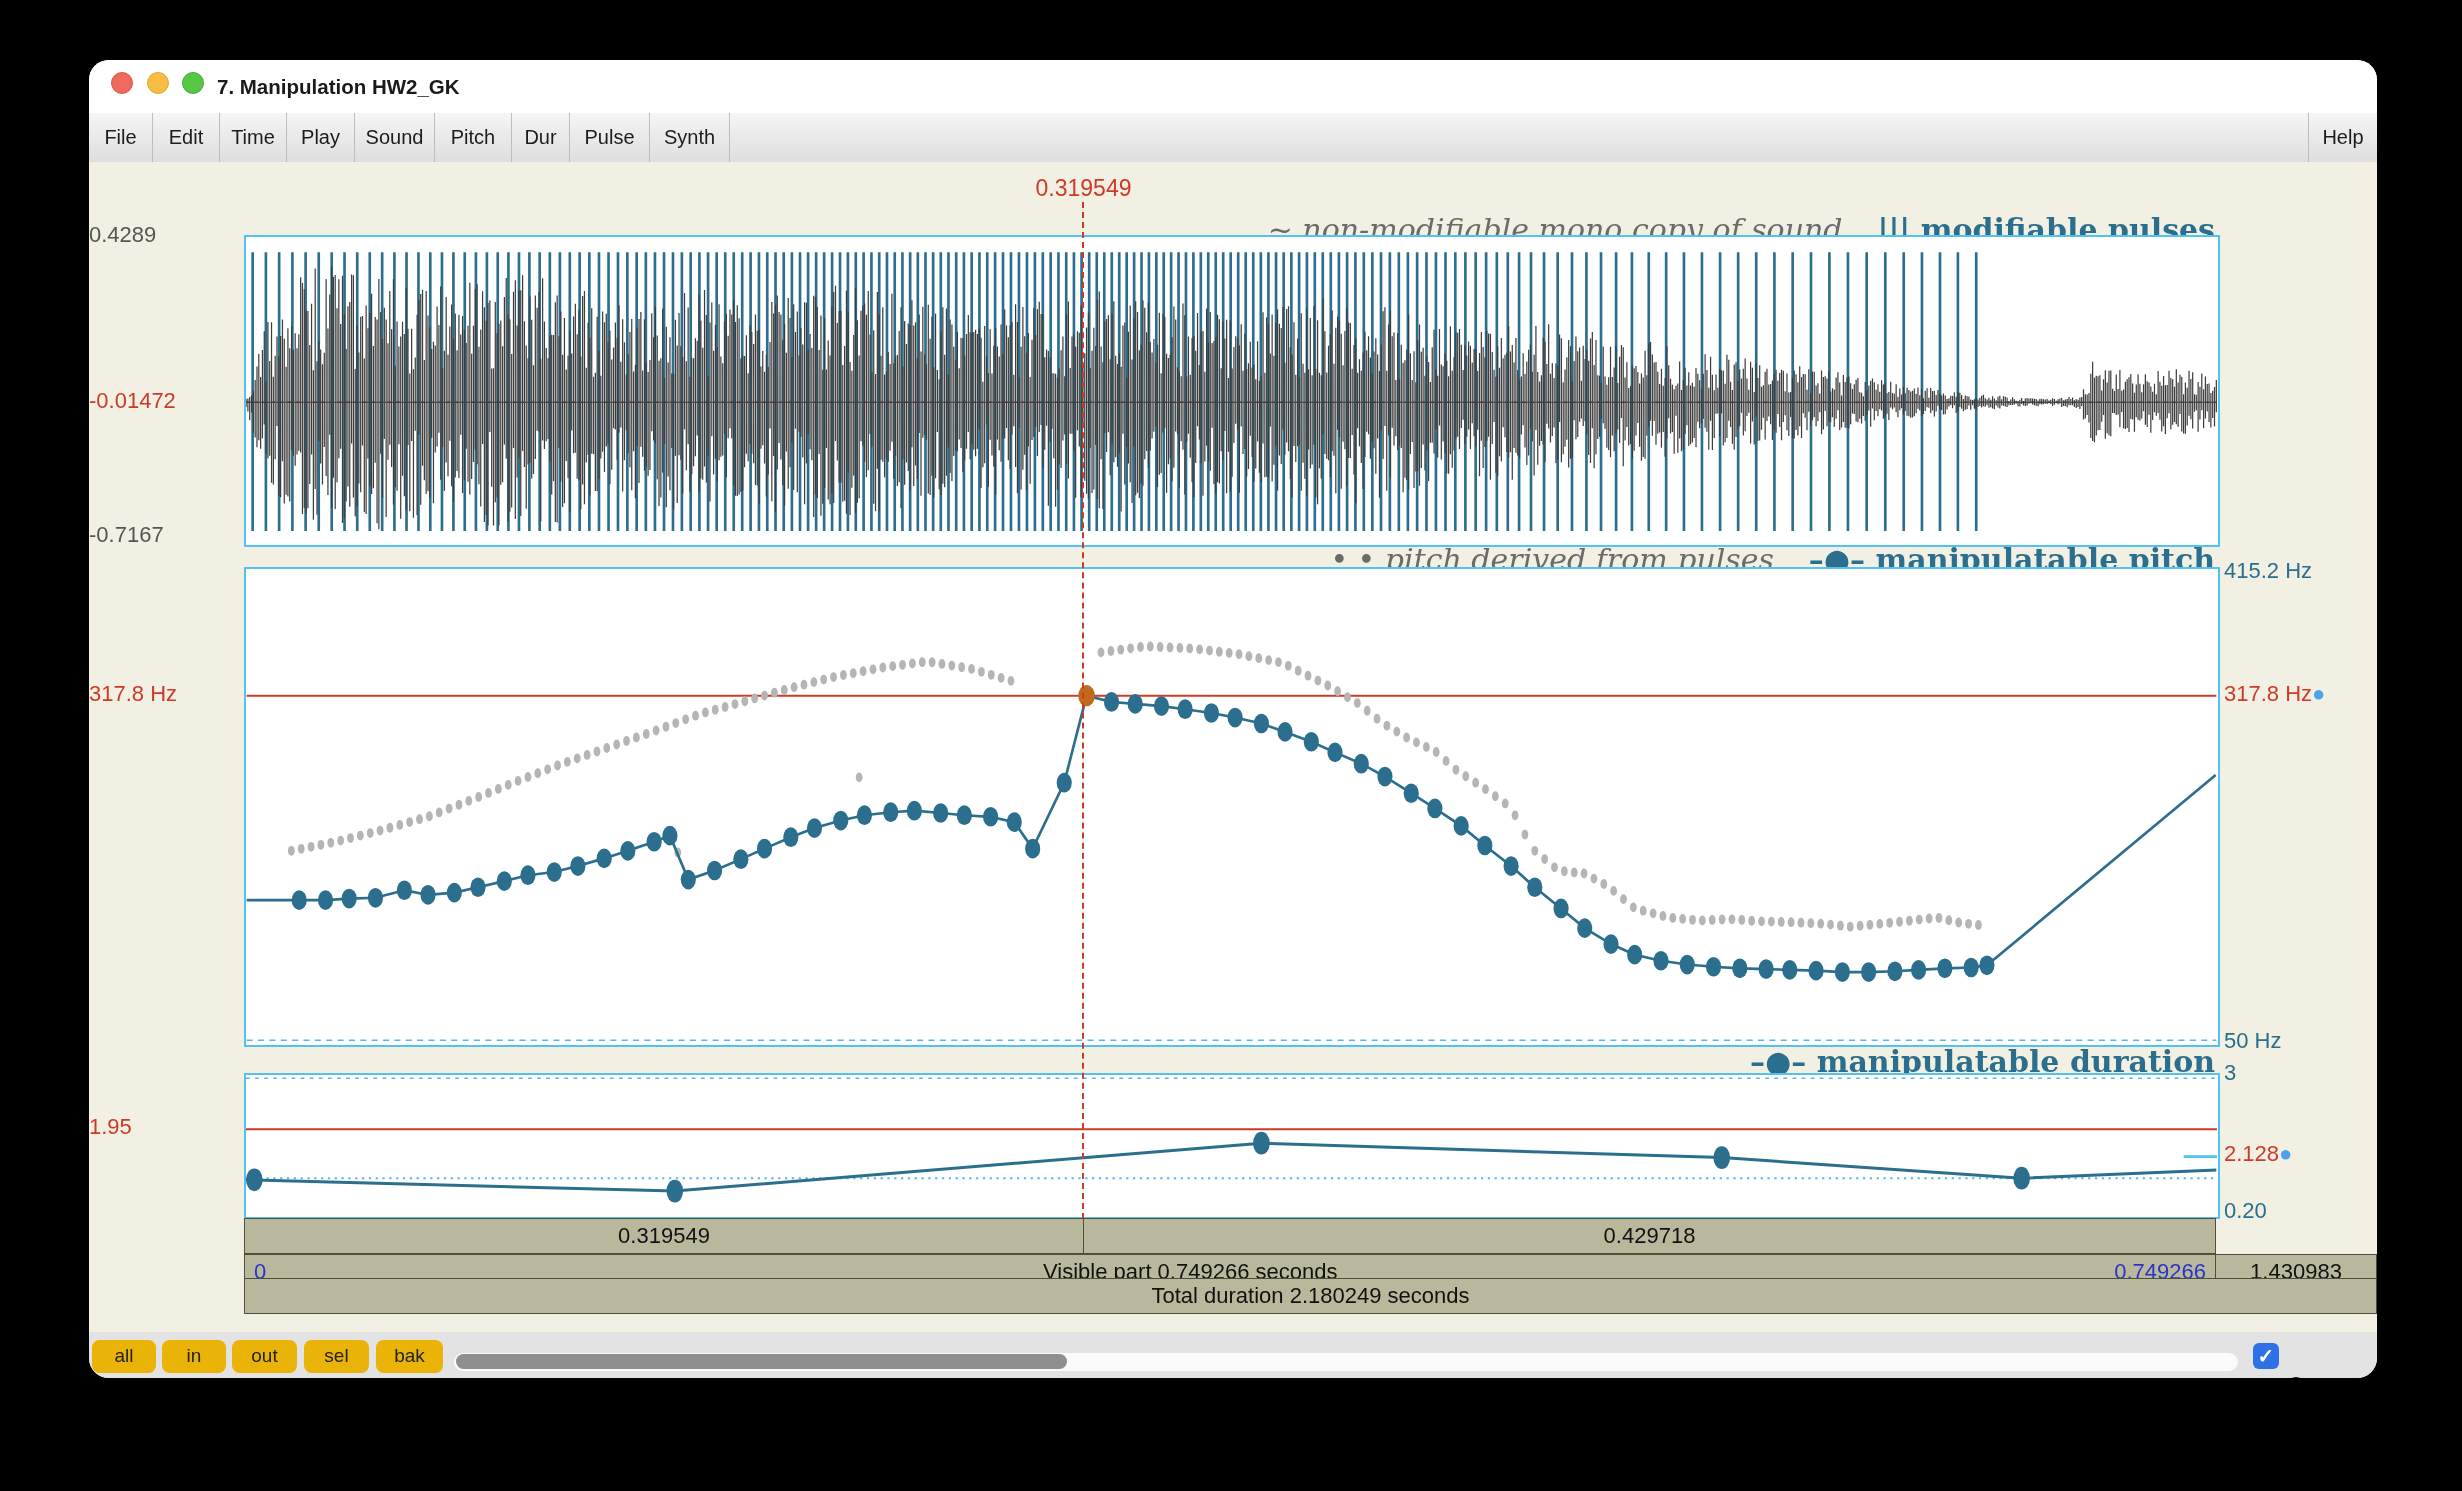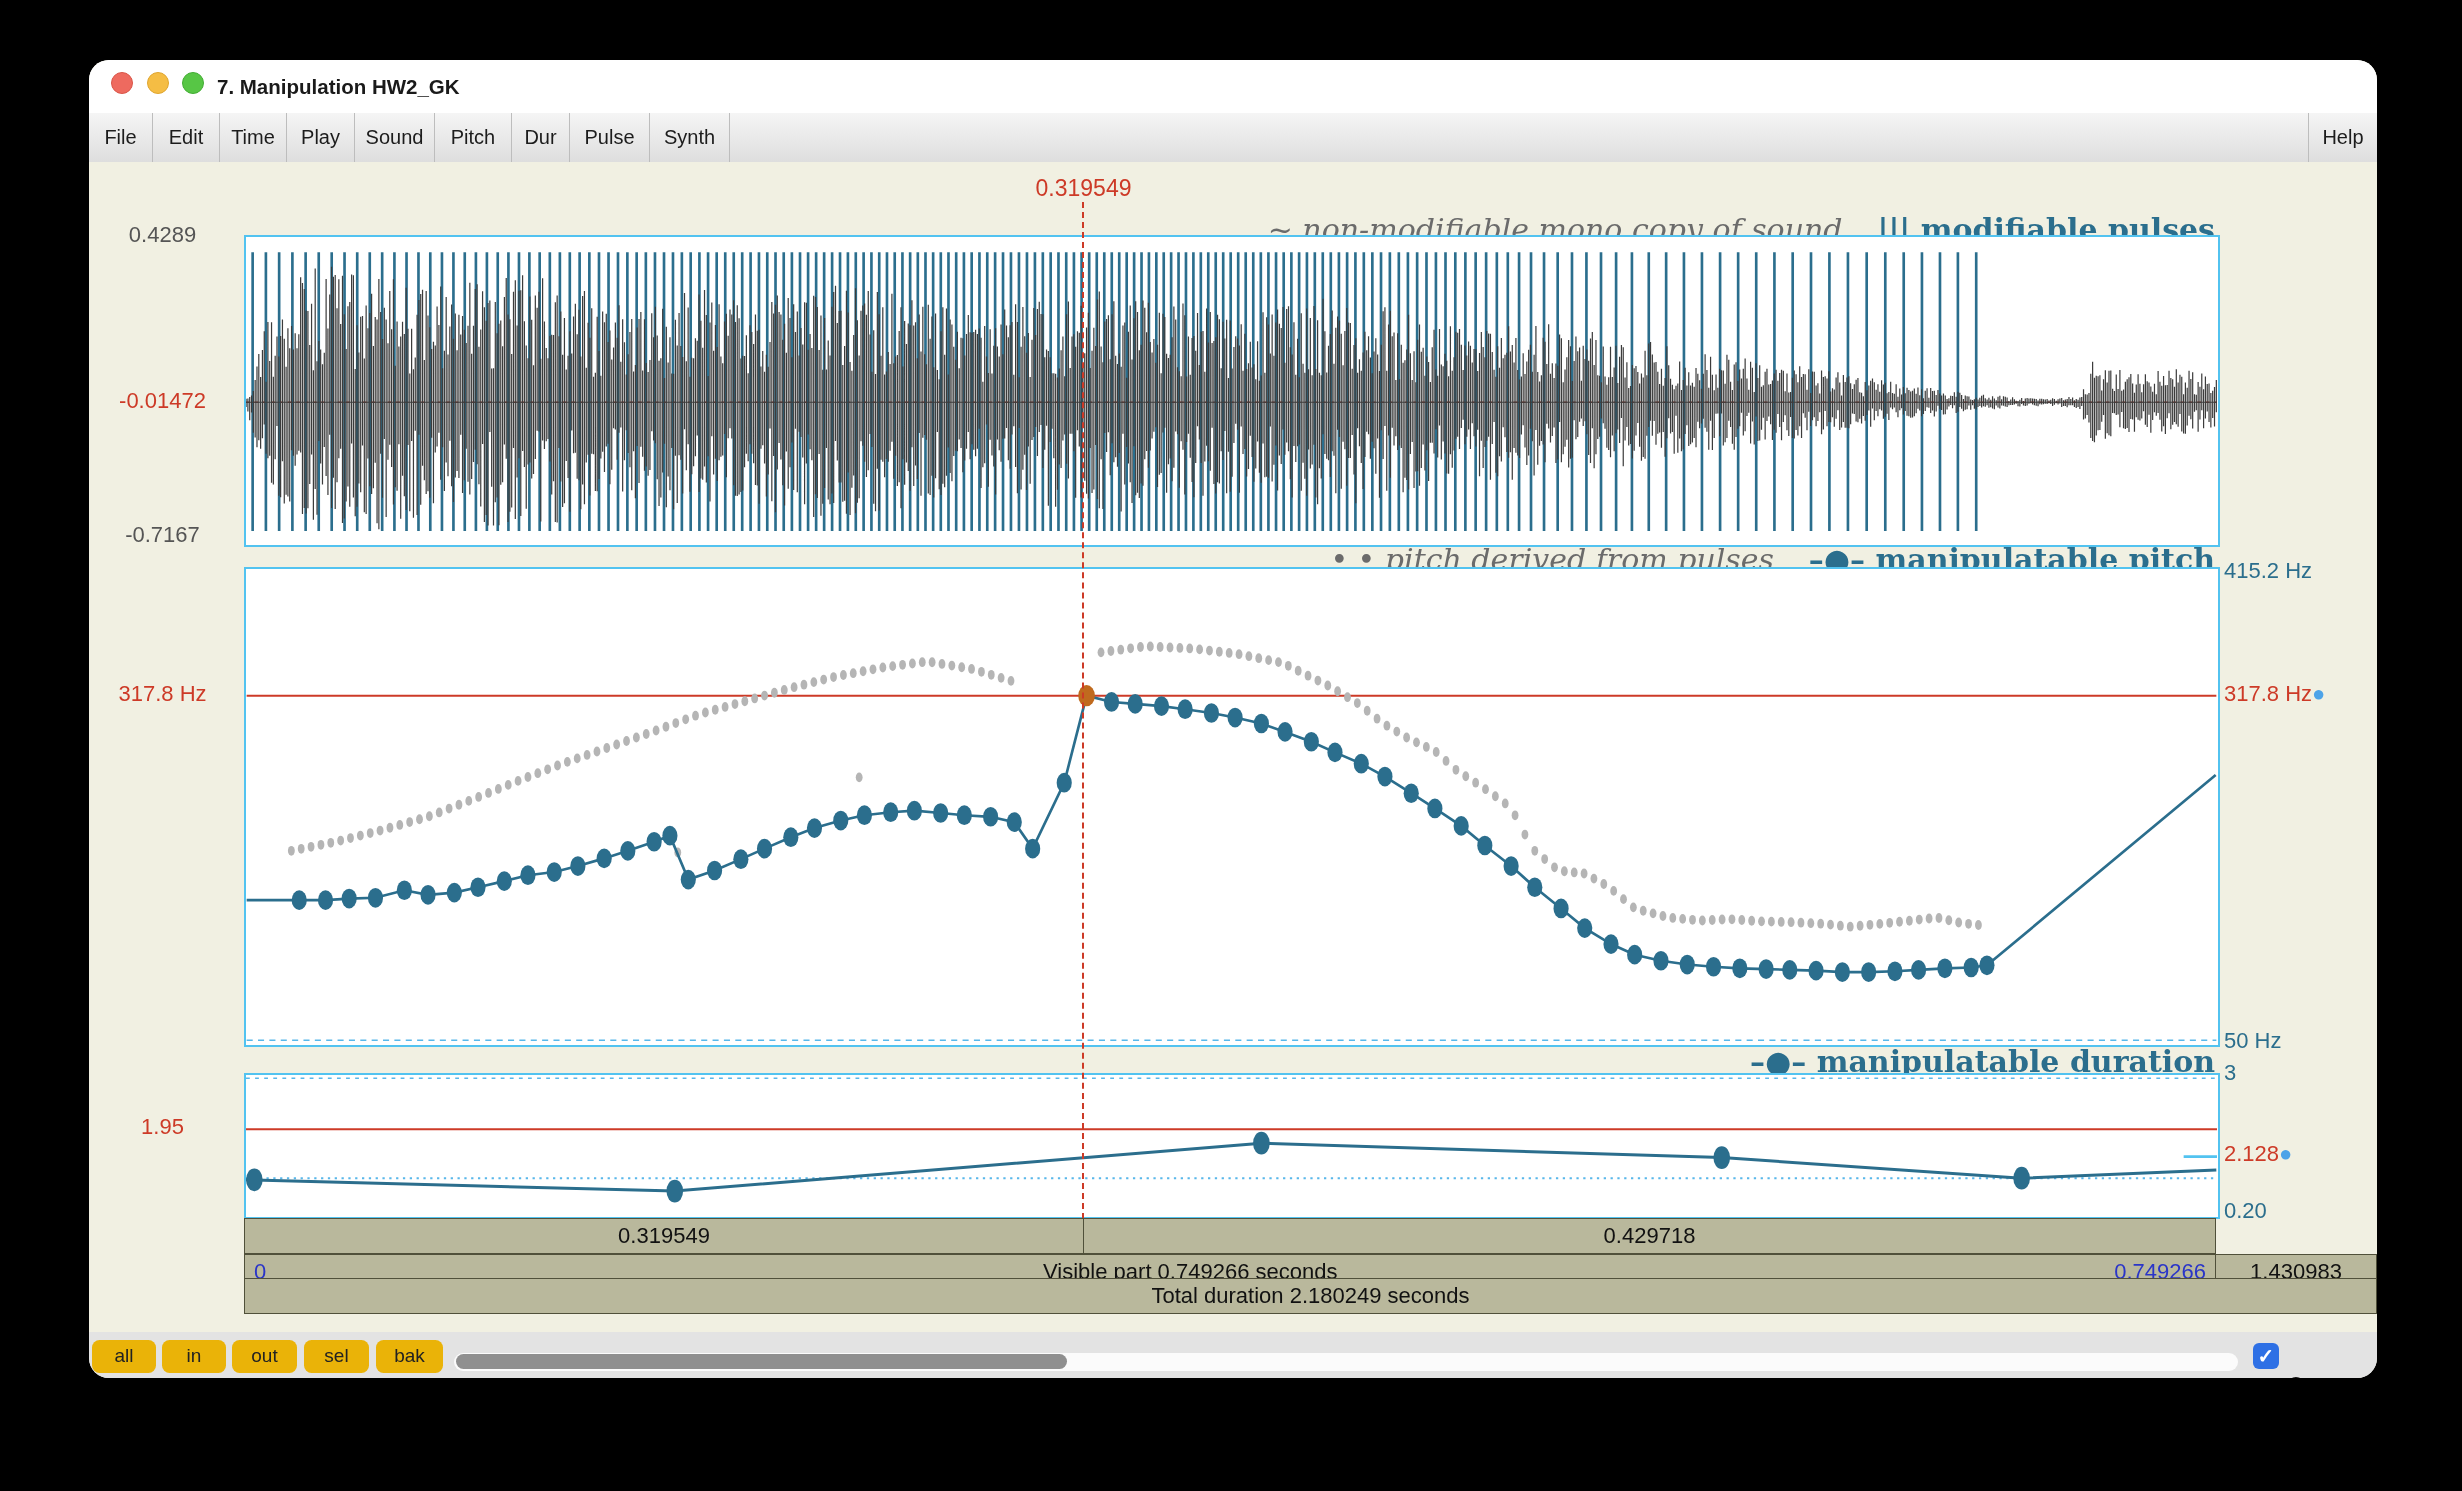--- a/index.html
+++ b/index.html
@@ -18,21 +18,21 @@
   .menubar{position:absolute;left:0;top:53px;width:100%;height:49px;display:flex;
            background:linear-gradient(#f5f5f5,#dedede);border-bottom:1.5px solid #9f9f9f;}
   .mi{height:100%;display:flex;align-items:center;justify-content:center;
       font-size:20px;color:#1c1c1c;border-right:1.5px solid #bdbdbd;box-sizing:border-box;}
   .mi.help{border-right:none;border-left:1.5px solid #bdbdbd;}
   .mspacer{flex:1;border-right:none;}
   .content{position:absolute;left:0;top:102px;width:100%;height:1170px;background:#f1f0e2;}
   .panel{position:absolute;background:#ffffff;border:2.3px solid #52c3f0;box-sizing:border-box;}
   .panel svg{position:absolute;left:0;top:0;}
   .axlab{position:absolute;font-size:22px;white-space:nowrap;}
-  .axlab.leftcol{left:0;width:147px;text-align:center;}
+  .axlab.leftcol{left:0;width:147px;text-align:left;}
   .axlab.rightcol{left:2135px;text-align:left;}
   .gray{color:#555555;} .redtx{color:#cd3a27;} .tealtx{color:#2b6e8d;} .bluetx{color:#2a35c8;}
   .legend{position:absolute;left:155px;width:1971px;text-align:right;white-space:nowrap;
           font-family:"DejaVu Serif",serif;font-size:30px;}
   .leg-gray{color:#6b6b6b;font-style:italic;}
   .leg-teal{color:#2b6e8d;font-weight:bold;}
   .leg-gap{display:inline-block;width:35px;}
   .cursor-label{position:absolute;left:881px;width:227px;text-align:center;top:115px;
                 font-size:23px;color:#cd3a27;}
   .cursor-line{position:absolute;left:993px;top:142px;width:0;height:1017px;

